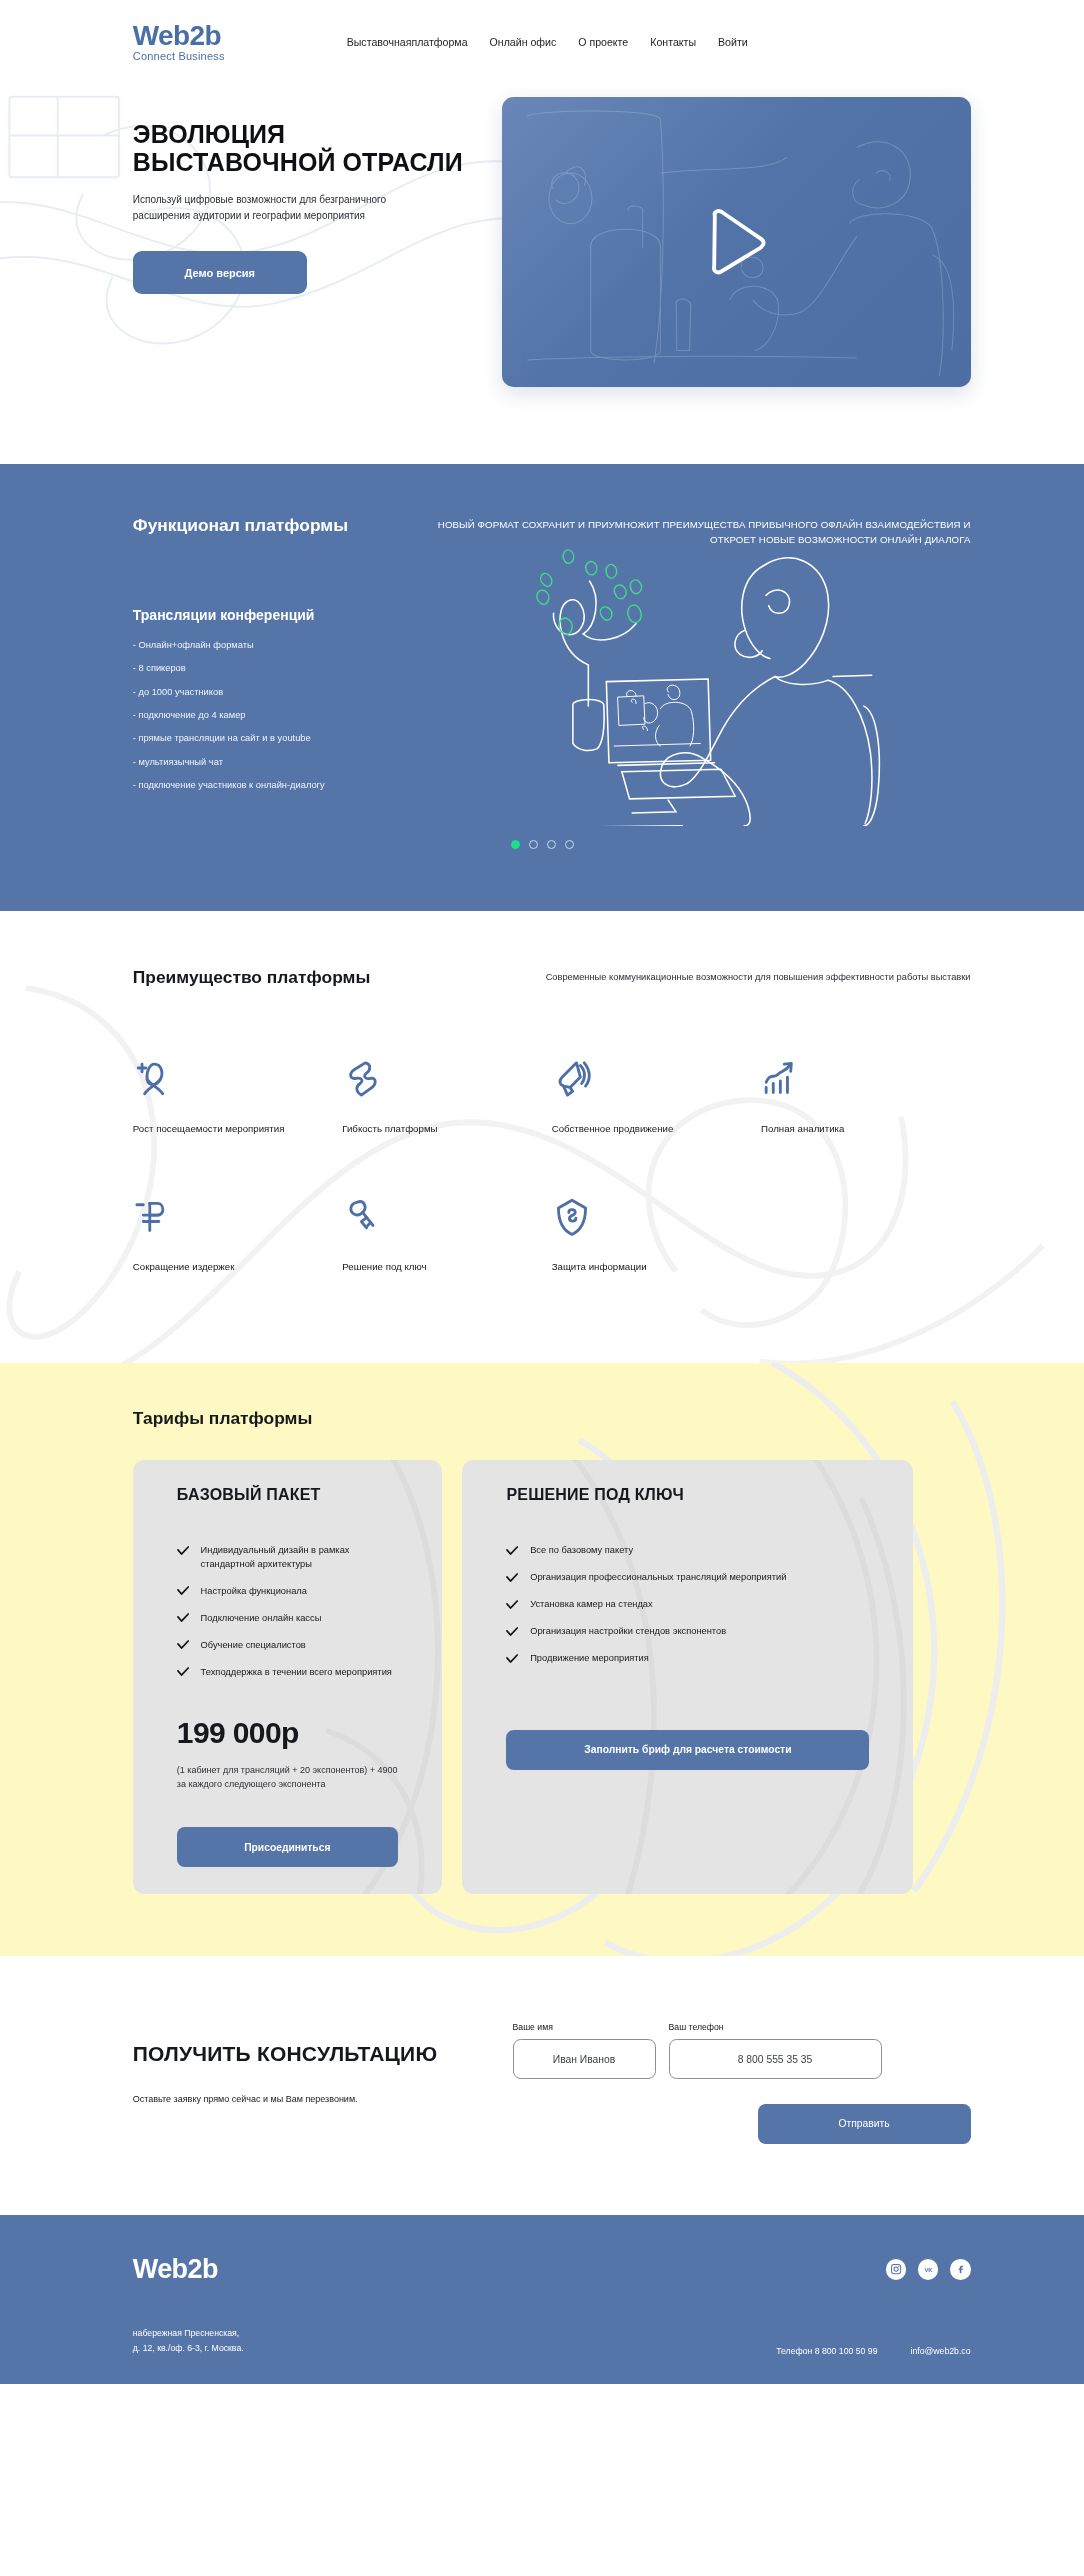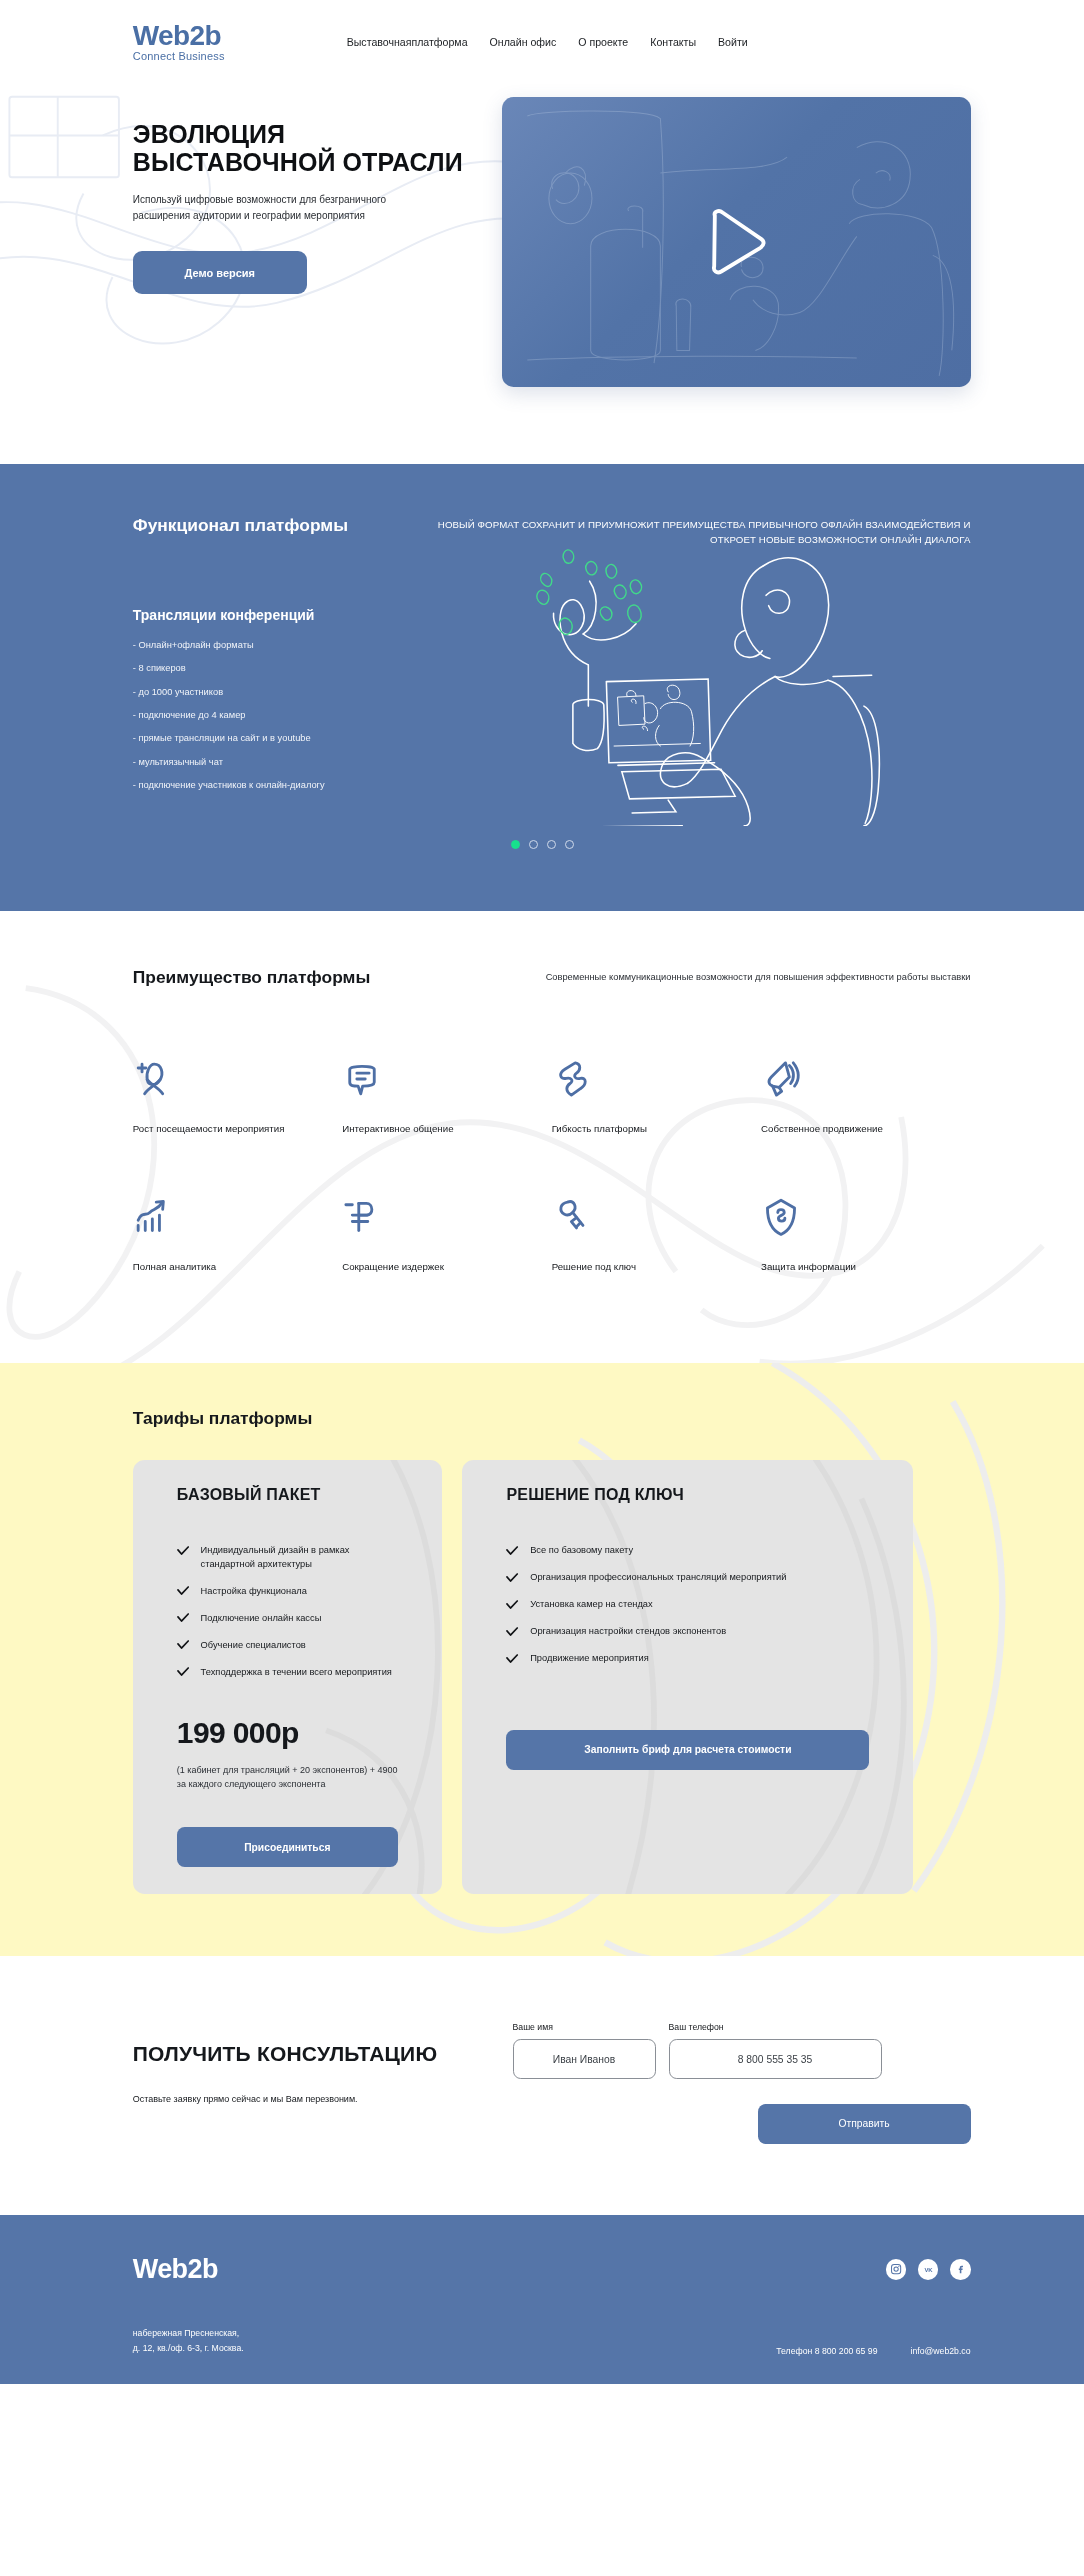--- a/index.html
+++ b/index.html
@@ -361,31 +361,20 @@
                 <path d="M8 14 L20 14 M14 8 L14 20"></path>
                 <path d="M33 8 C 44 8, 48 22, 42 32 C 36 42, 24 42, 22 32 C 20 20, 26 8, 33 8 Z"></path>
                 <path d="M22 32 C 30 42, 40 44, 46 54"></path>
                 <path d="M42 32 C 34 42, 24 44, 18 54"></path>
               </g>
             </svg>
           </div>
           <div class="adv-label">Рост посещаемости мероприятия</div>
         </div>
 
-        <div class="adv-item">
-          <div class="adv-ico">
-            <svg width="40" height="40" viewBox="0 0 62 62">
-              <g fill="none" stroke="#4E6FA5" stroke-width="4.4" stroke-linejoin="round" stroke-linecap="round">
-                <path d="M12 16 C 12 10, 50 10, 50 16 L50 36 C 50 42, 36 42, 32 42 L29 54 L25 42 C 18 42, 12 42, 12 36 Z"></path>
-                <path d="M23 22 L42 22 M23 31 L36 31"></path>
-              </g>
-            </svg>
-          </div>
-          <div class="adv-label">Интерактивное общение</div>
-        </div>
 
         <div class="adv-item">
           <div class="adv-ico">
             <svg width="40" height="40" viewBox="0 0 62 62">
               <g fill="none" stroke="#4E6FA5" stroke-width="4.4" stroke-linejoin="round" stroke-linecap="round">
                 <path d="M36 6 C 46 8, 44 18, 38 22 C 32 26, 36 32, 44 30 C 54 28, 54 40, 44 46 L 30 56
                          C 20 50, 22 42, 28 38 C 34 34, 30 28, 22 30 C 12 32, 10 22, 20 16 Z"></path>
               </g>
             </svg>
           </div>
@@ -637,21 +626,21 @@
             </svg>
           </span>
         </div>
       </div>
       <div class="footer-bottom">
         <div class="addr">
           <div>набережная Пресненская,</div>
           <div>д. 12, кв./оф. 6-3, г. Москва.</div>
         </div>
         <div class="contacts">
-          <span>Телефон 8 800 200 65 99</span>
+          <span>Телефон 8 800 100 50 99</span>
           <a href="#">info@web2b.co</a>
         </div>
       </div>
     </div>
   </footer>
 
 </div>
 
 
 </body></html>

